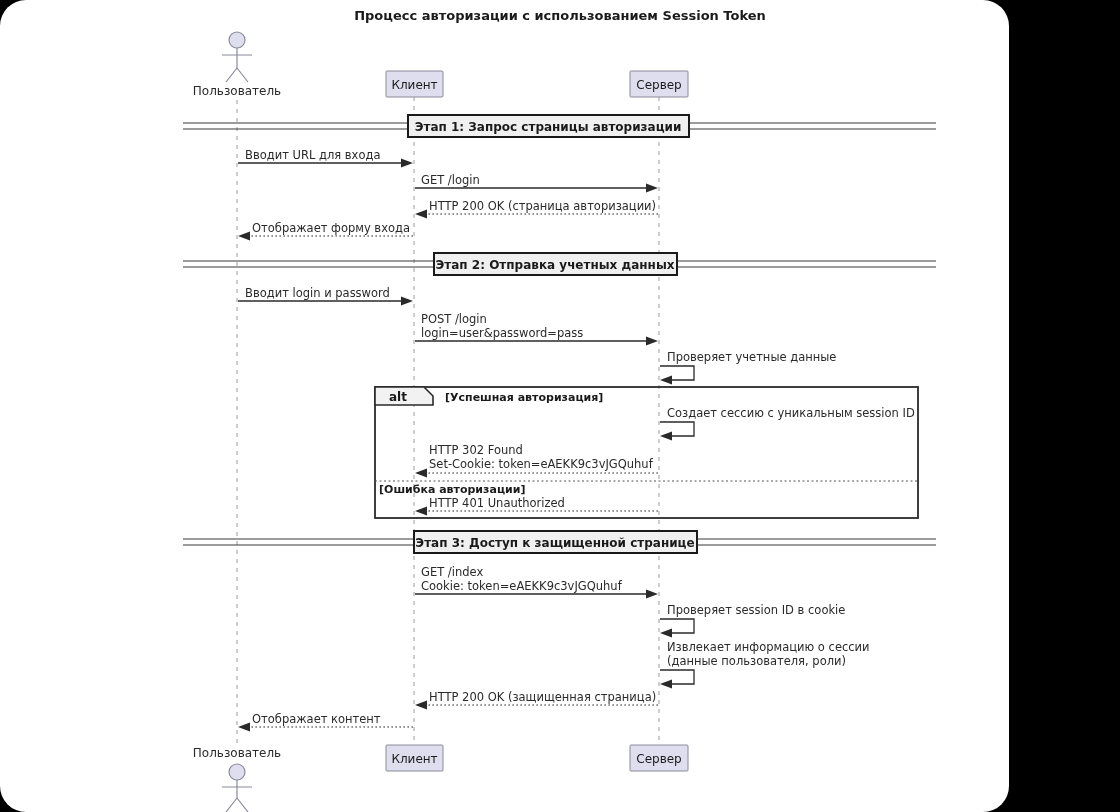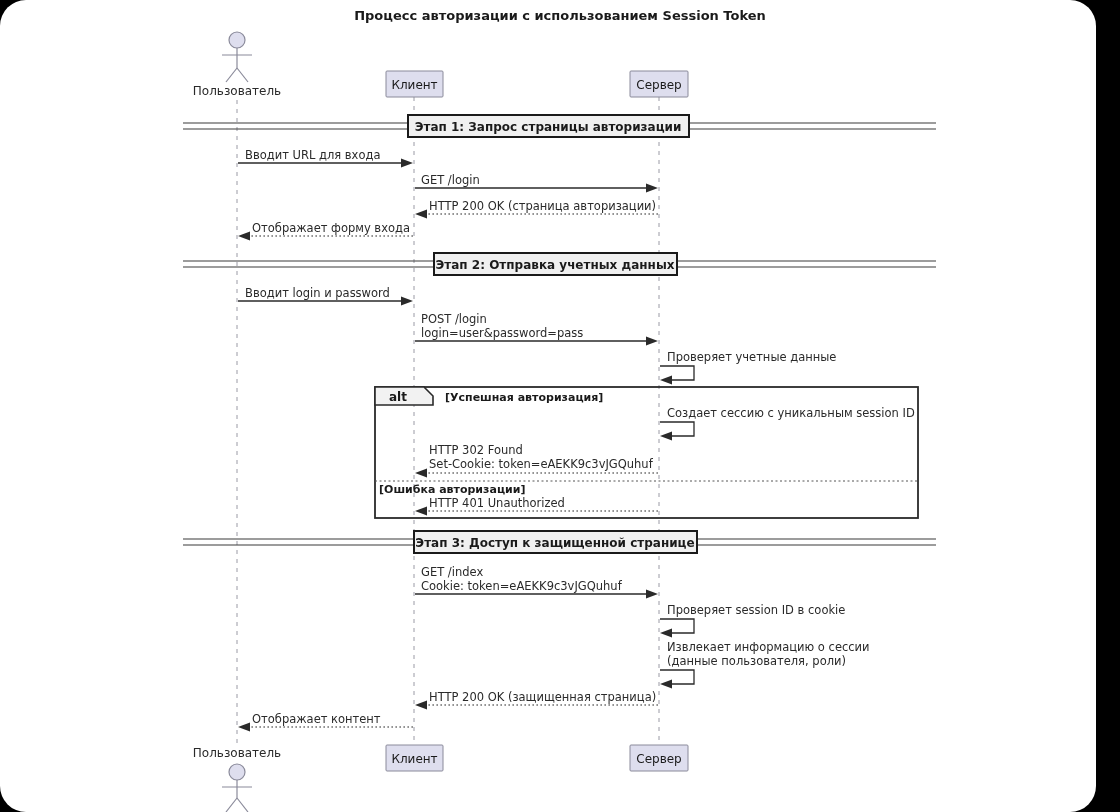--- a/index.html
+++ b/index.html
@@ -2,21 +2,21 @@
 <html><head>
 <meta charset="utf-8">
 <style>
   html, body {
     margin: 0;
     padding: 0;
     background: #000;
   }
   #page {
     position: relative;
-    width: 1096px;
+    width: 1009px;
     height: 812px;
     background: #ffffff;
     border-radius: 26px;
     overflow: hidden;
     font-family: "DejaVu Sans", "Liberation Sans", sans-serif;
   }
   #diagram {
     position: absolute;
     left: 0; top: 0;
     width: 1120px;

